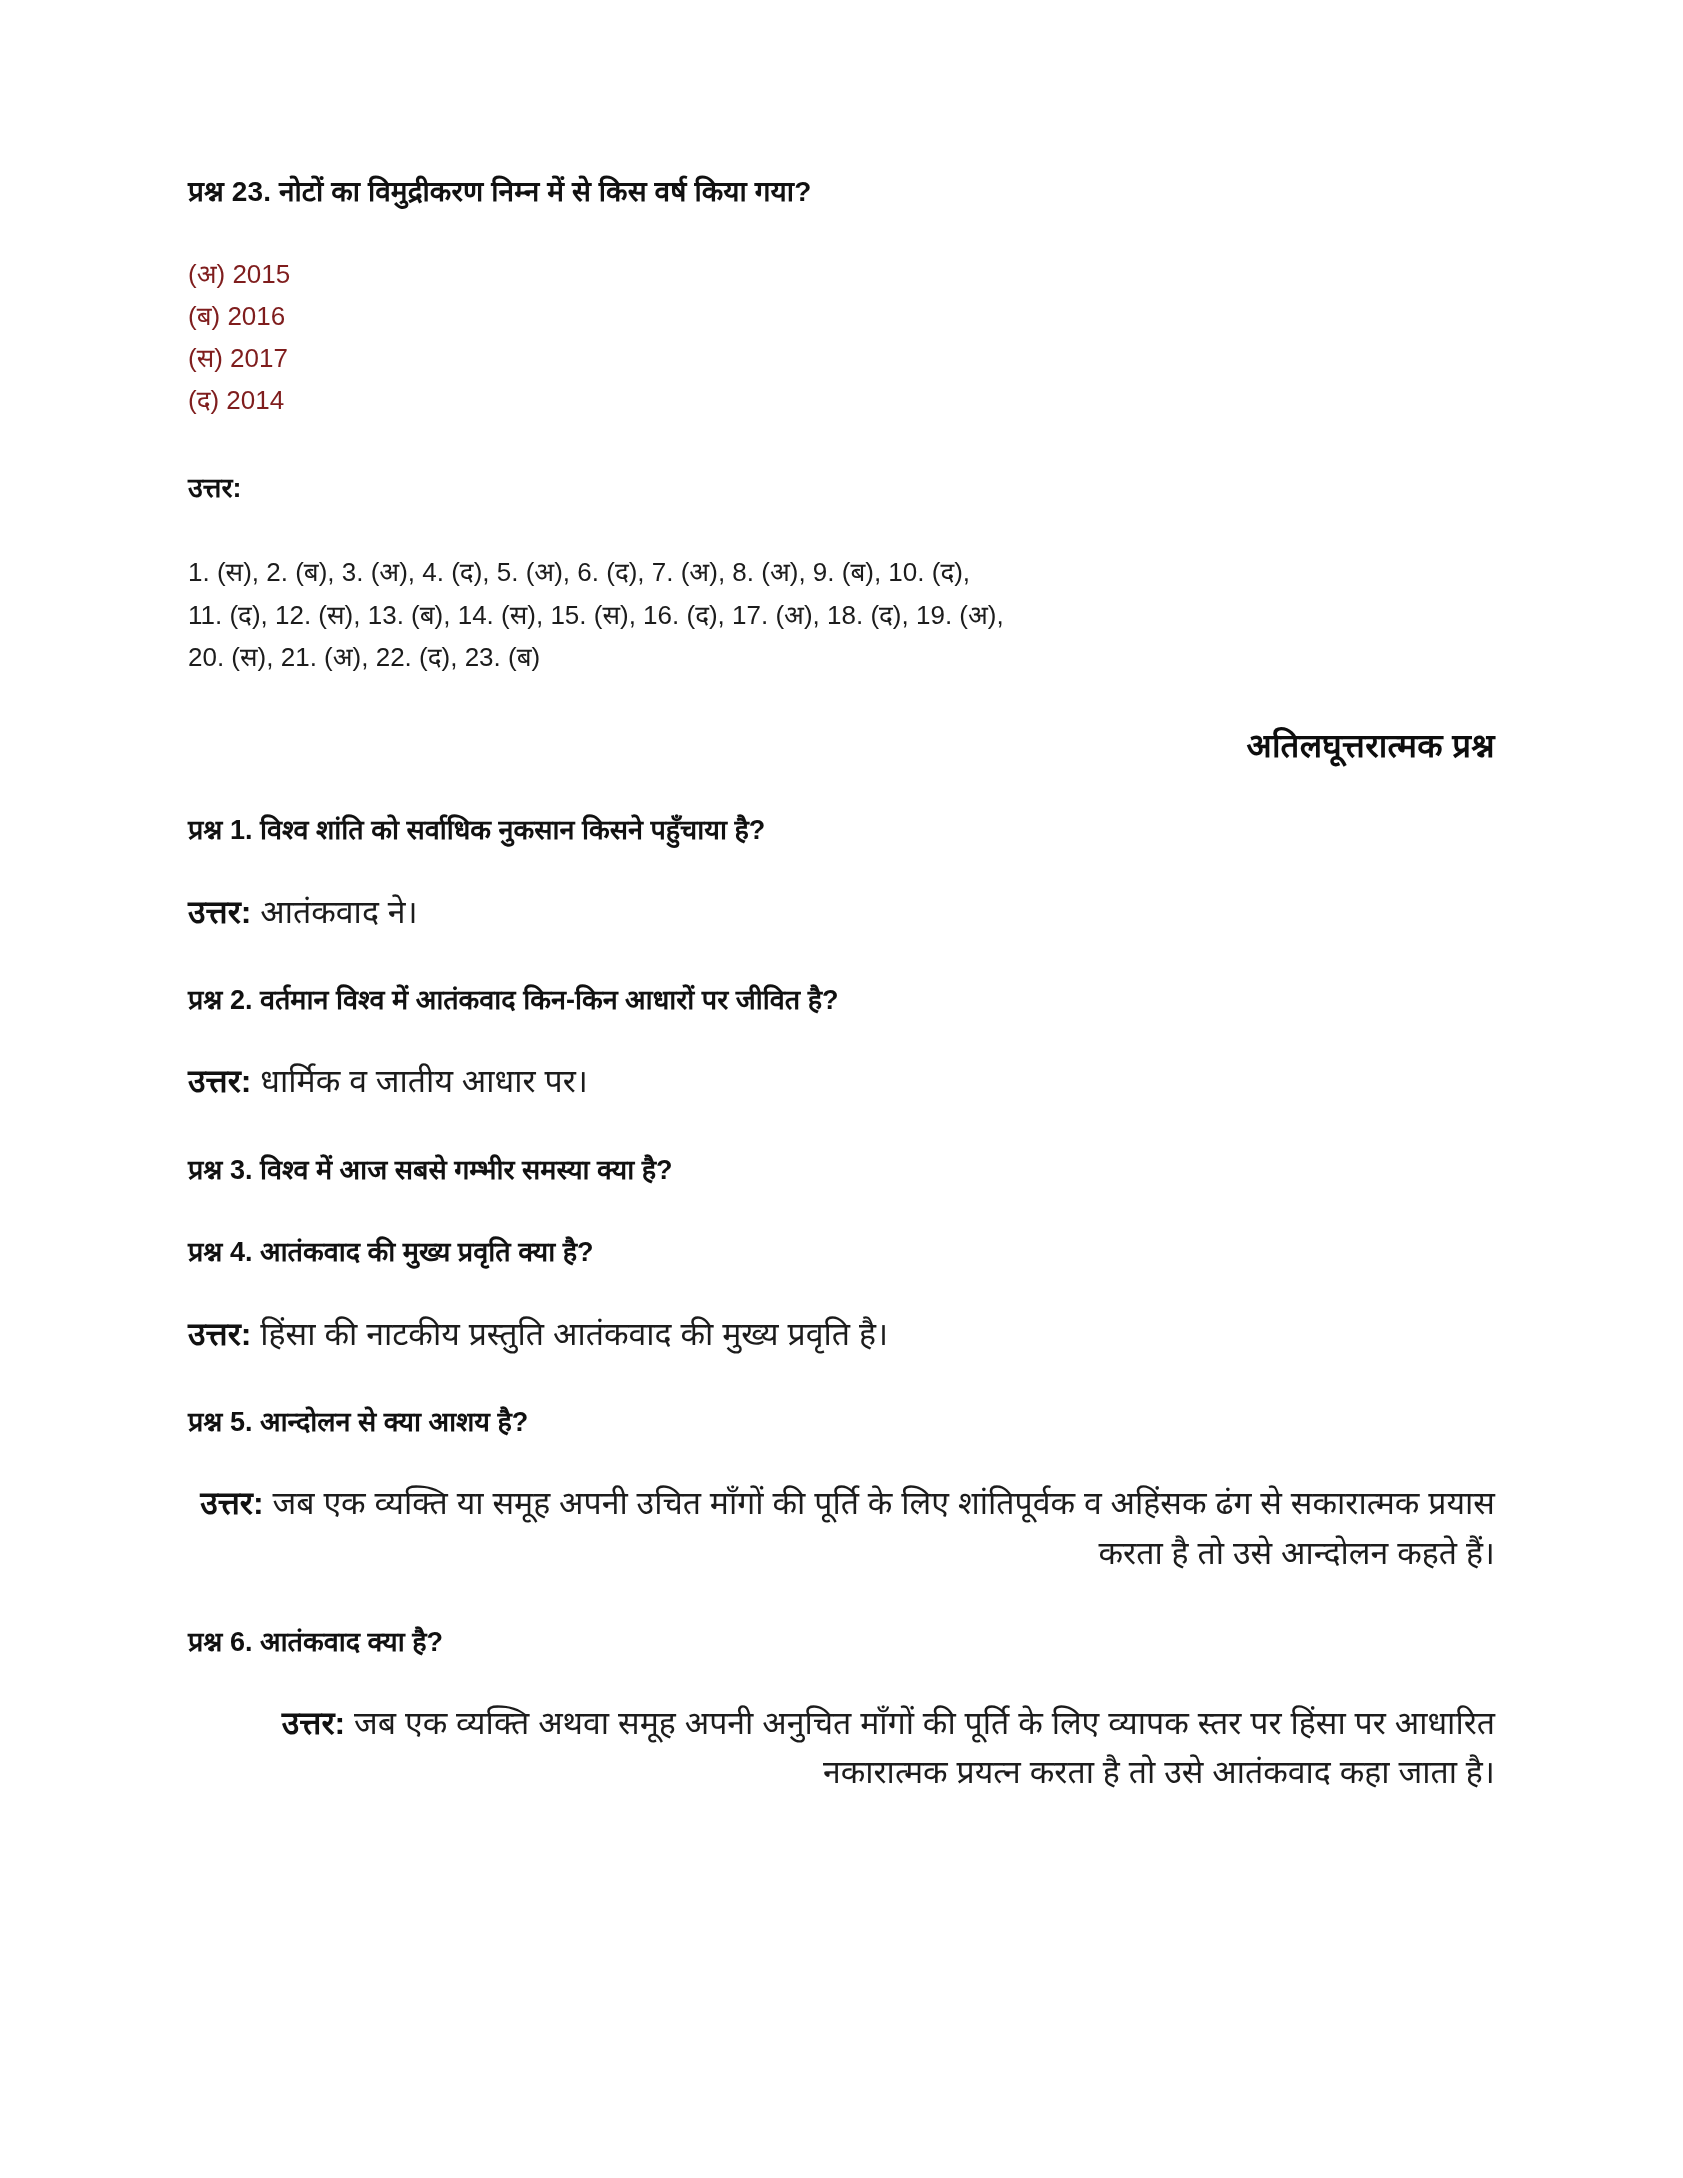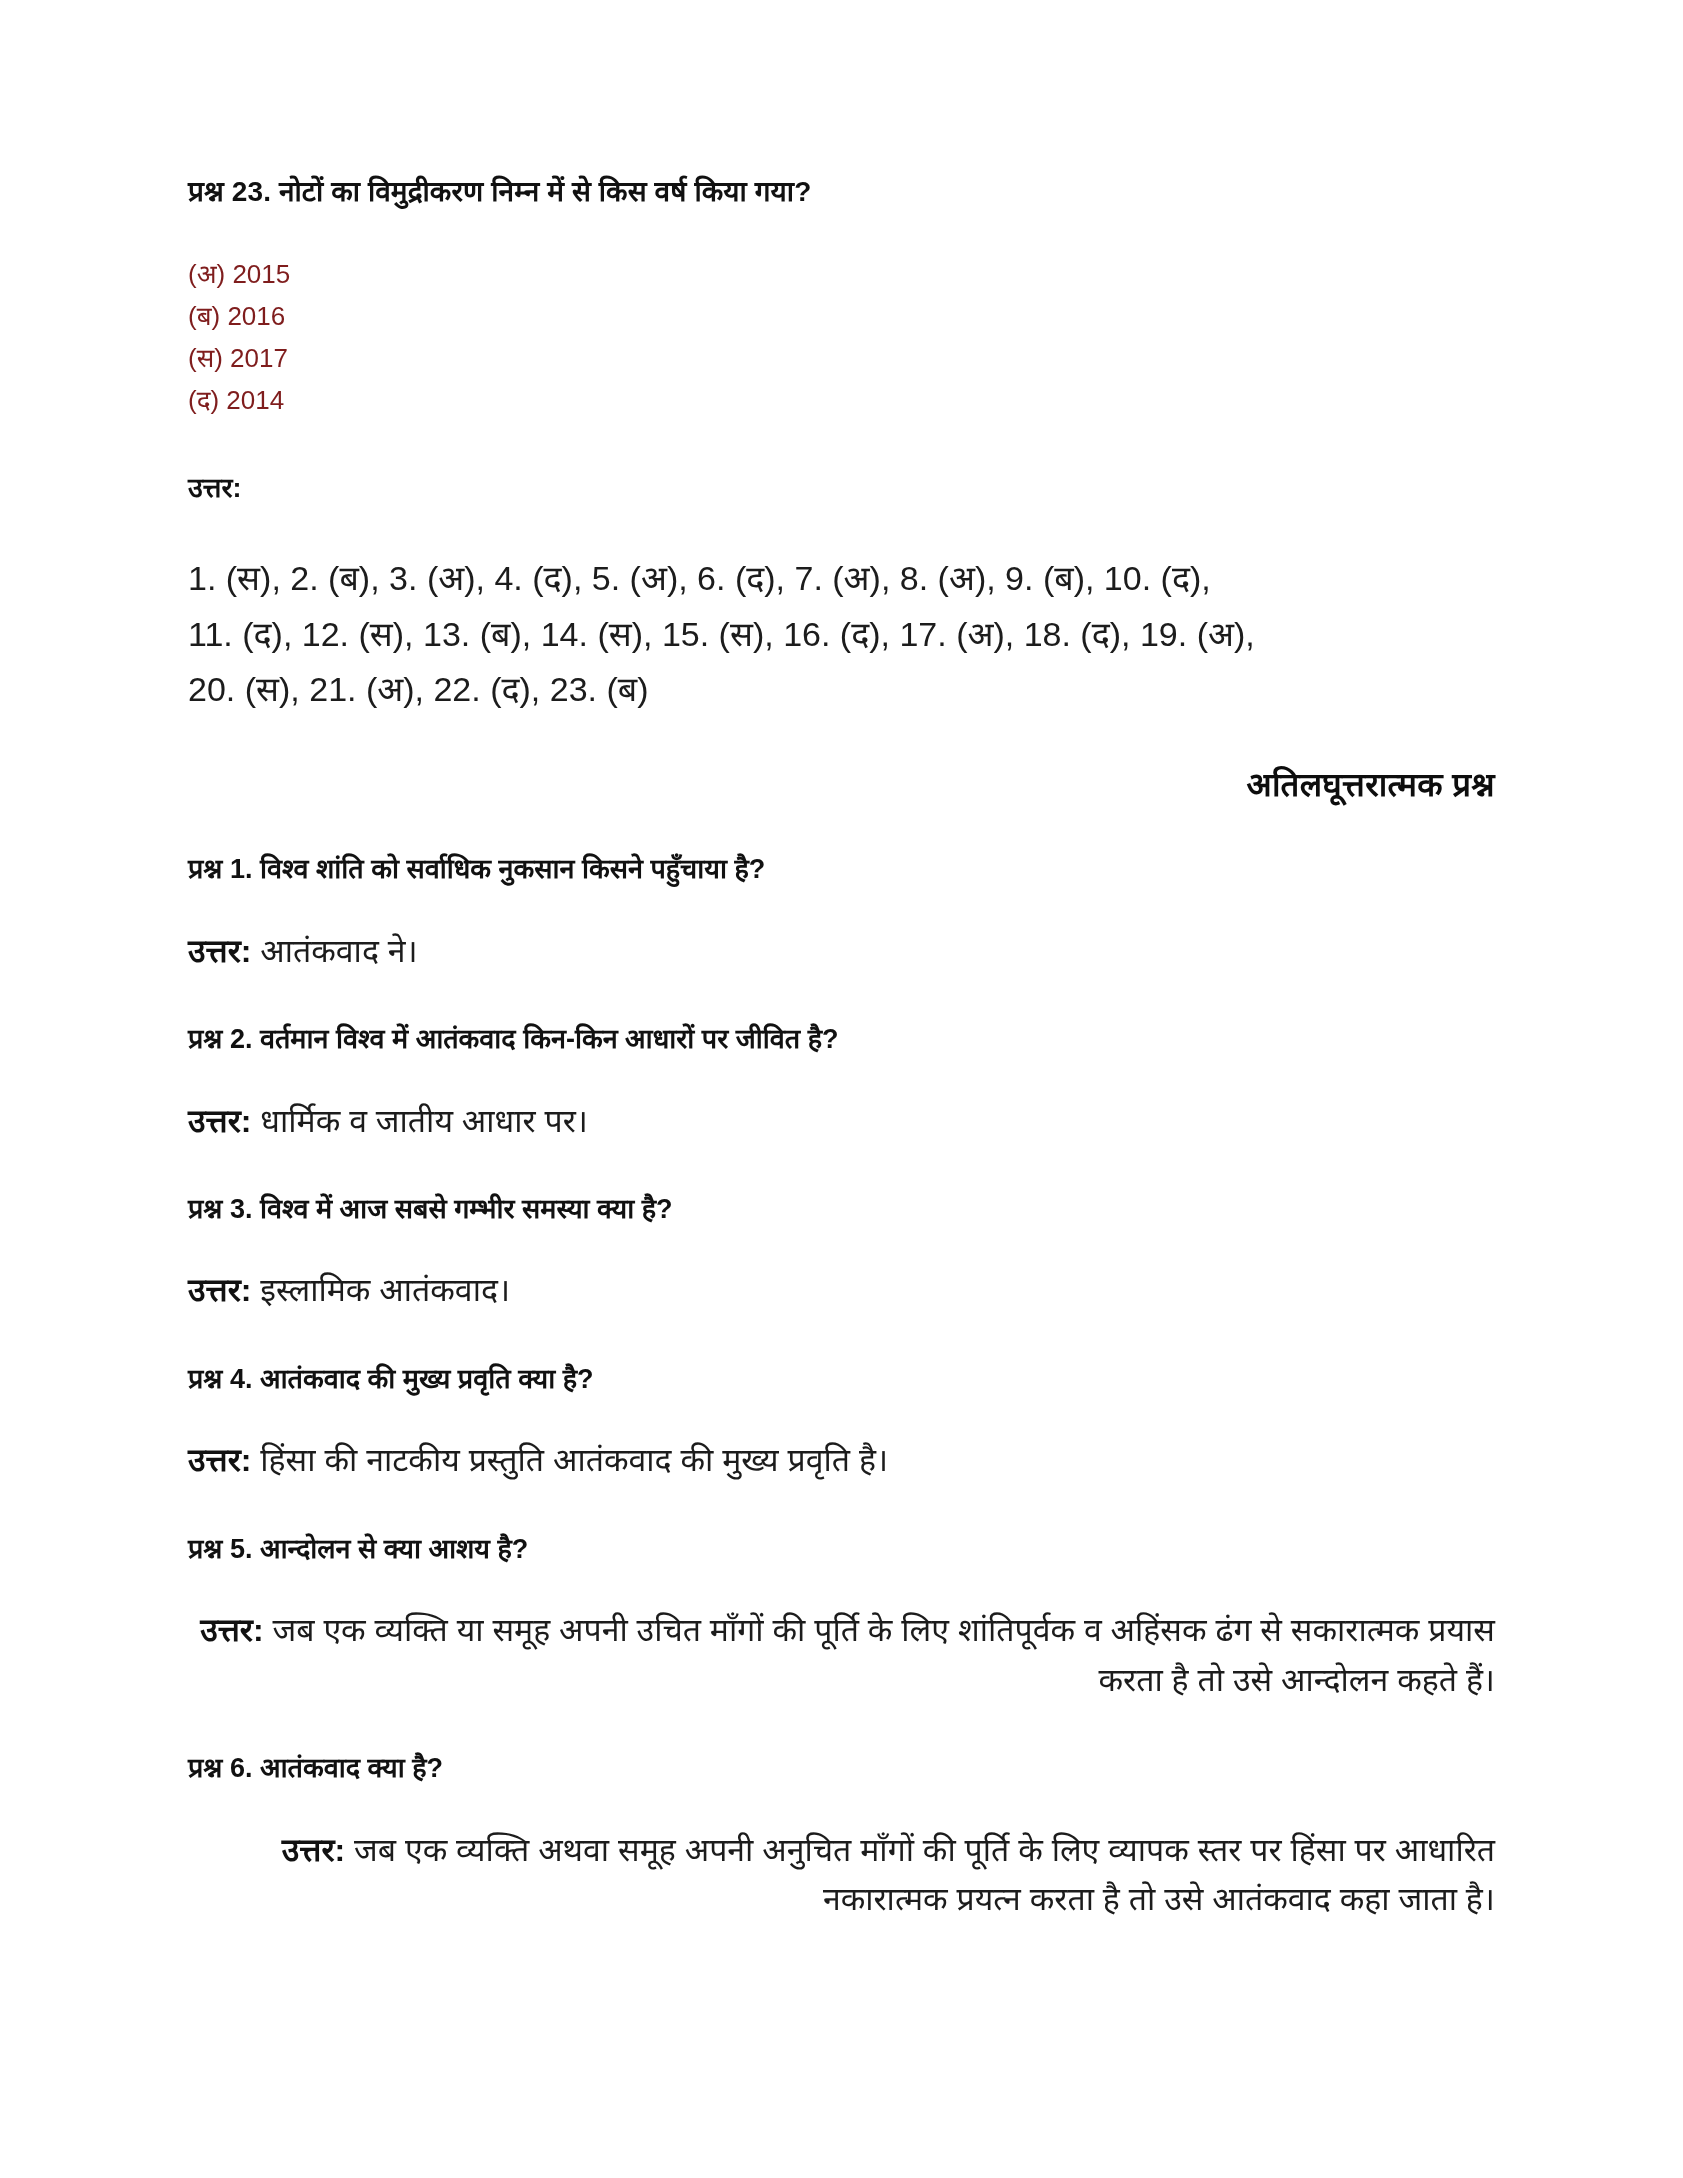--- a/index.html
+++ b/index.html
@@ -45,21 +45,21 @@
     white-space: pre;
   }
   .answer-label-block {
     margin: 47px 0 0 0;
     font-size: 27px;
     font-weight: bold;
     color: #111111;
   }
   .answer-list {
     margin: 46px 0 0 0;
-    font-size: 34px;
+    font-size: 26px;
     line-height: 1.63;
     color: #1c1c1c;
     max-width: 1168px;
   }
   .answer-list .ans-row { white-space: nowrap; }
   .section-title {
     margin: 44px 0 0 0;
     text-align: right;
     font-size: 33px;
     font-weight: bold;
@@ -120,21 +120,20 @@
       <div class="qa-answer"><span class="lbl">उत्तर:</span><span> आतंकवाद ने।</span></div>
     </div>
 
     <div class="qa-block">
       <div class="qa-question">प्रश्न 2. वर्तमान विश्व में आतंकवाद किन-किन आधारों पर जीवित है?</div>
       <div class="qa-answer"><span class="lbl">उत्तर:</span><span> धार्मिक व जातीय आधार पर।</span></div>
     </div>
 
     <div class="qa-block">
       <div class="qa-question">प्रश्न 3. विश्व में आज सबसे गम्भीर समस्या क्या है?</div>
-      <div class="qa-answer"><span class="lbl">उत्तर:</span><span> इस्लामिक आतंकवाद।</span></div>
     </div>
 
     <div class="qa-block">
       <div class="qa-question">प्रश्न 4. आतंकवाद की मुख्य प्रवृति क्या है?</div>
       <div class="qa-answer"><span class="lbl">उत्तर:</span><span> हिंसा की नाटकीय प्रस्तुति आतंकवाद की मुख्य प्रवृति है।</span></div>
     </div>
 
     <div class="qa-block">
       <div class="qa-question">प्रश्न 5. आन्दोलन से क्या आशय है?</div>
       <div class="qa-answer wide"><span class="lbl">उत्तर:</span><span> जब एक व्यक्ति या समूह अपनी उचित माँगों की पूर्ति के लिए शांतिपूर्वक व अहिंसक ढंग से सकारात्मक प्रयास करता है तो उसे आन्दोलन कहते हैं।</span></div>

